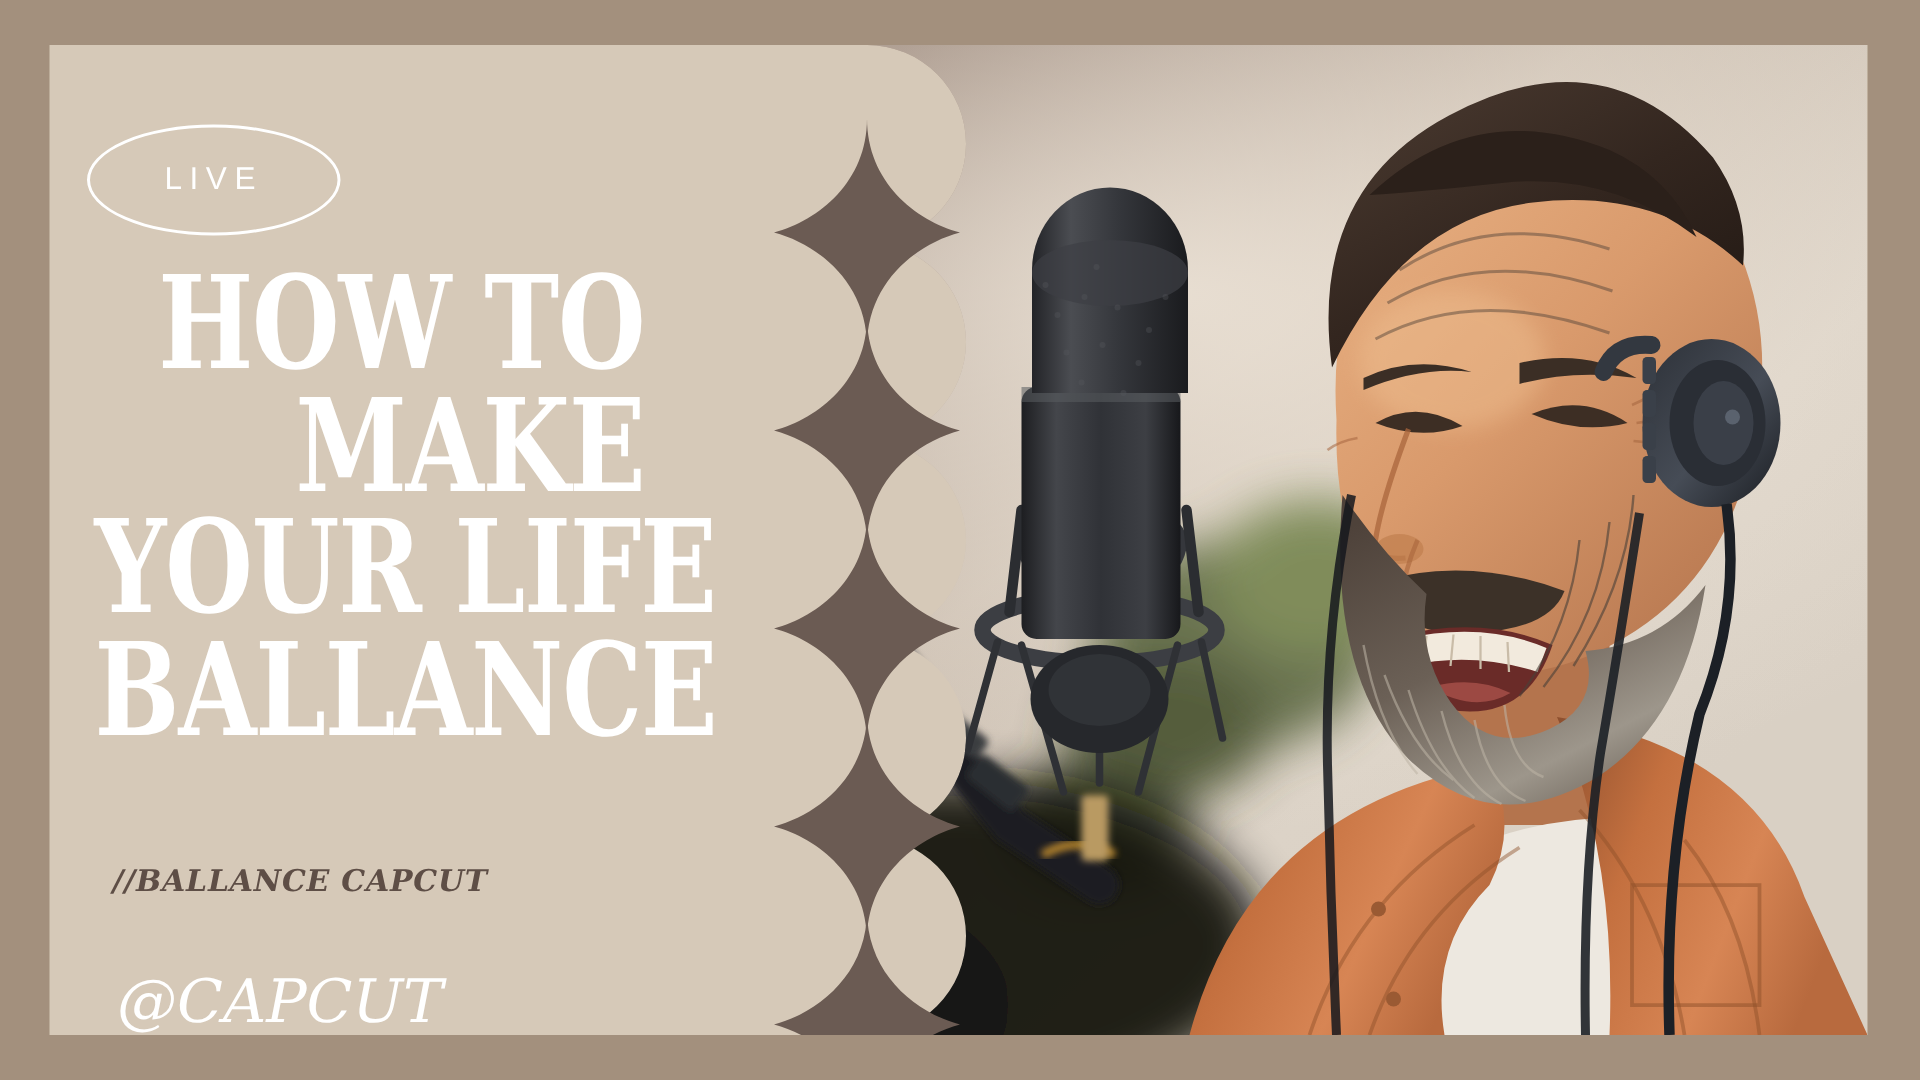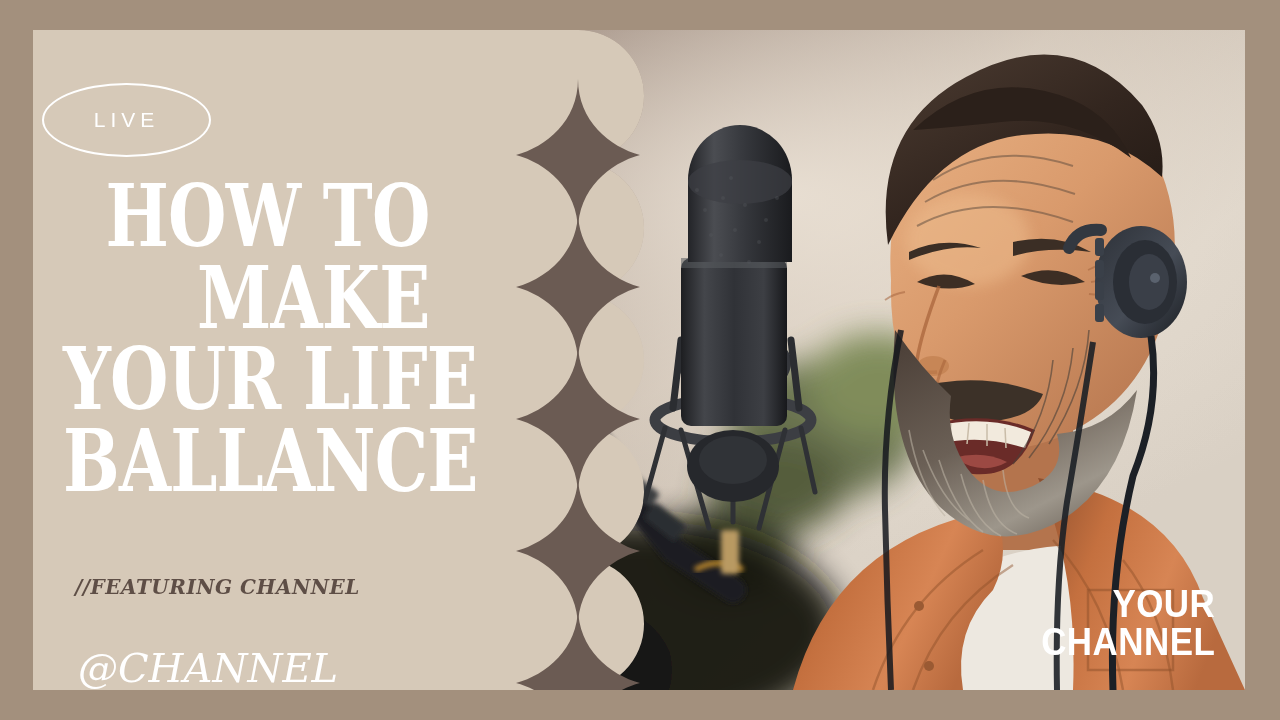--- a/index.html
+++ b/index.html
@@ -13,21 +13,21 @@
          background:#D6C9B8;overflow:hidden;}
 
   
   #photo-wrap{position:absolute;left:0;top:0;width:1212px;height:660px;overflow:hidden;}
   #photo{position:absolute;left:0;top:0;width:1212px;height:660px;}
 
   
   .star{position:absolute;}
 
   
-  #live-pill{position:absolute;left:9px;top:53px;width:165px;height:70px;
+  #live-pill{position:absolute;left:25px;top:53px;width:165px;height:70px;
              border:2.5px solid #FFFFFF;border-radius:50%;
              display:flex;align-items:center;justify-content:center;}
   #live-pill span{color:#FFFFFF;font-size:21px;letter-spacing:5px;
                   font-family:"Liberation Sans",sans-serif;font-weight:300;}
 
   
   #headline{position:absolute;left:30px;top:145px;width:470px;text-align:right;}
   #headline .ln{color:#FFFFFF;font-family:"DejaVu Serif",serif;
                 font-weight:700;font-size:86px;line-height:0.95;
                 letter-spacing:-1px;white-space:nowrap;
@@ -365,23 +365,19 @@
       <span>LIVE</span>
     </div>
 
     <div id="headline">
       <div class="ln">HOW TO</div>
       <div class="ln">MAKE</div>
       <div class="ln">YOUR LIFE</div>
       <div class="ln">BALLANCE</div>
     </div>
 
-    <div id="featuring">//FEATURING CHANNEL</div>
-    <div id="handle">@CHANNEL</div>
-
-
-    <div id="channel">
-      <div>YOUR</div>
-      <div>CHANNEL</div>
-    </div>
+    <div id="featuring">//BALLANCE CAPCUT</div>
+    <div id="handle">@CAPCUT</div>
+
+
 
   </div>
 </div>
 
 </body></html>

